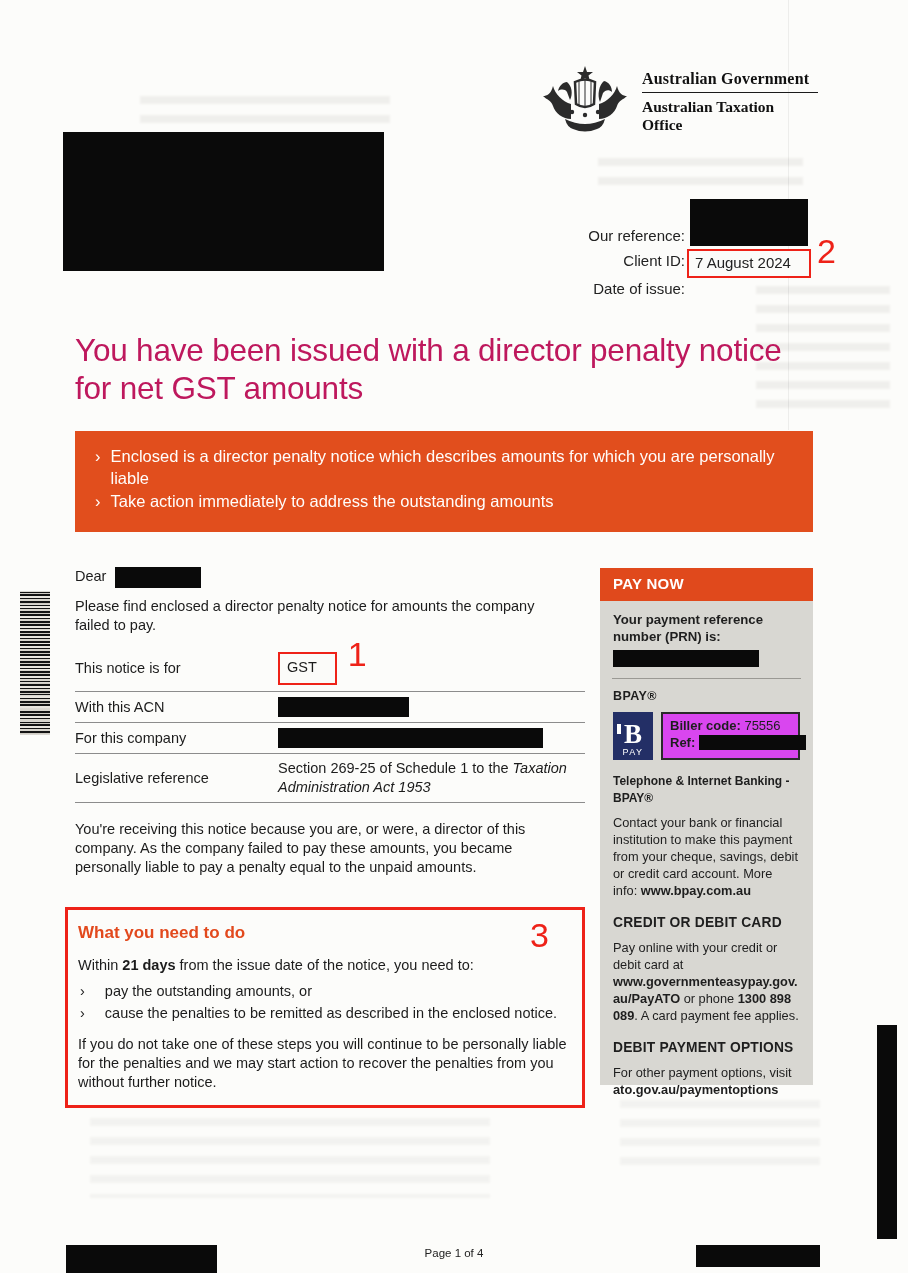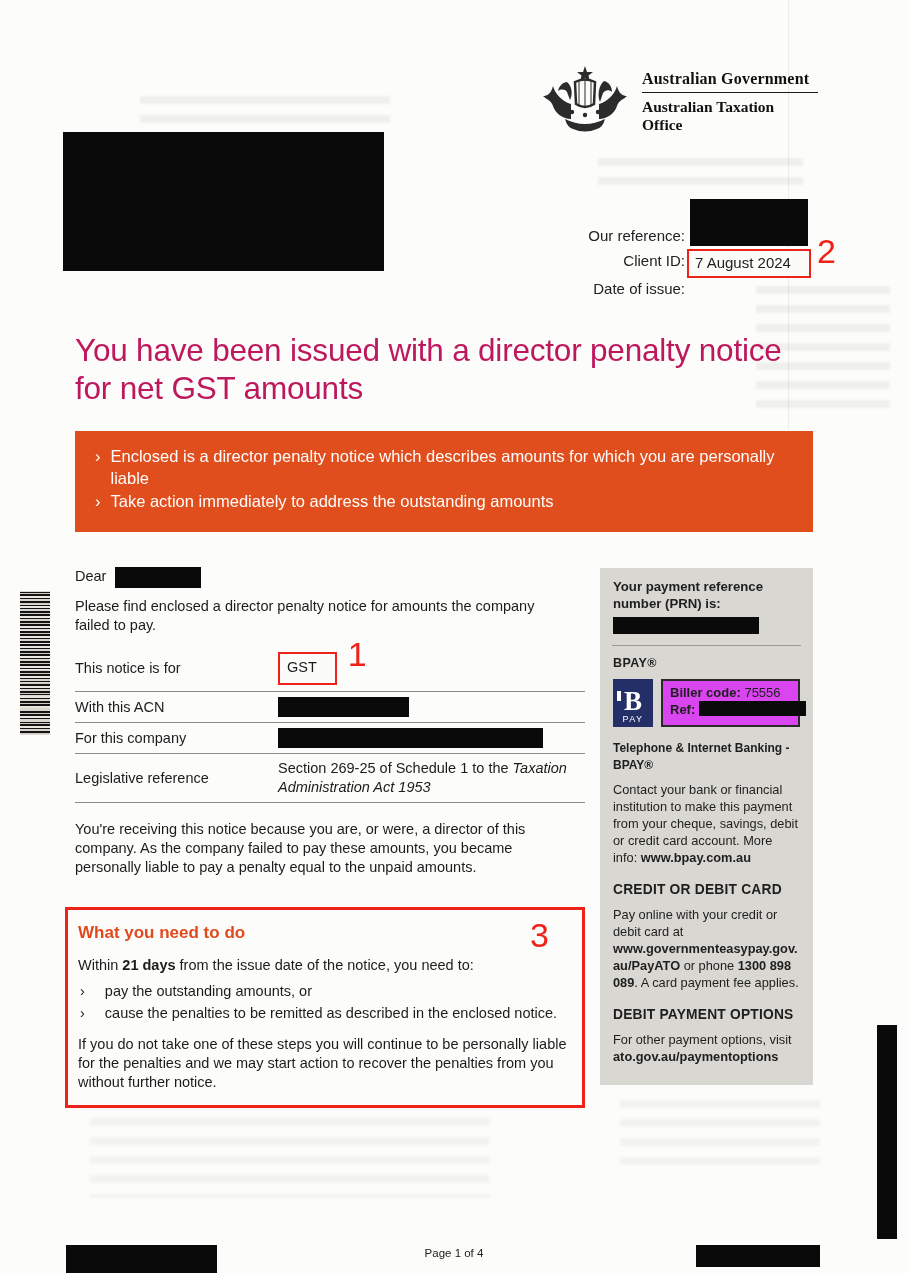--- a/index.html
+++ b/index.html
@@ -94,21 +94,21 @@
   .prn-label { font-weight:bold; font-size:13.2px; line-height:16.5px; }
   .prn-redact { width:146px; height:17px; margin-top:5px; }
   .sb-divider { border-top:1px solid #9a9994; margin:11px -1px 9px -1px; }
   .bpay-word { font-weight:bold; font-size:12.5px; letter-spacing:.4px; }
   .bpay-row { display:flex; gap:8px; margin-top:7px; align-items:stretch; }
   .bpay-logo { width:40px; height:48px; background:#232f66; color:#fff; display:flex; flex-direction:column; justify-content:flex-end; align-items:center; padding-bottom:2px; }
   .bpay-b { font-family:"Liberation Serif", serif; font-weight:bold; font-size:27px; line-height:26px; position:relative; }
   .bpay-b::before { content:""; position:absolute; left:-7px; top:3px; width:4px; height:10px; background:#fff; }
   .bpay-pay { font-size:9px; letter-spacing:1.5px; line-height:11px; }
   .biller-box { flex:1; background:#d946ef; border:2px solid #2a2a2a; padding:3px 6px 2px 7px; font-size:13px; line-height:17px; }
-  .ref-line { display:flex; }
+  .ref-line { display:flex; align-items:center; }
   .ref-redact2 { flex:1; height:15px; margin-left:4px; margin-right:-14px; }
   .sb-heading { font-weight:bold; font-size:12px; line-height:16.5px; margin-top:13px; }
   .sb-caps { font-weight:bold; font-size:13.8px; margin-top:15px; letter-spacing:.2px; }
   .sb-para { margin-top:8px; }
   .wrap-any { overflow-wrap:anywhere; }
 
   
   .footer-page { position:absolute; left:0; right:0; top:1247px; text-align:center; font-size:11.5px; color:#222; }
   .footer-redact-left  { left:66px;  top:1245px; width:151px; height:28px; }
   .footer-redact-right { left:696px; top:1245px; width:124px; height:22px; }
@@ -232,20 +232,21 @@
       </div>
       <div class="action-bullet">
         <span class="b-marker">›</span>
         <span>cause the penalties to be remitted as described in the enclosed notice.</span>
       </div>
     </div>
     <p class="action-outro">If you do not take one of these steps you will continue to be personally liable for the penalties and we may start action to recover the penalties from you without further notice.</p>
   </div>
 
   <div class="sidebar">
+    <div class="sidebar-header">PAY NOW</div>
     <div class="sidebar-body">
       <div class="prn-label">Your payment reference number (PRN) is:</div>
       <div class="redact-inline prn-redact" style="display:block;"></div>
       <div class="sb-divider"></div>
 
       <div class="bpay-word">BPAY®</div>
       <div class="bpay-row">
         <div class="bpay-logo">
           <div class="bpay-b">B</div>
           <div class="bpay-pay">PAY</div>

